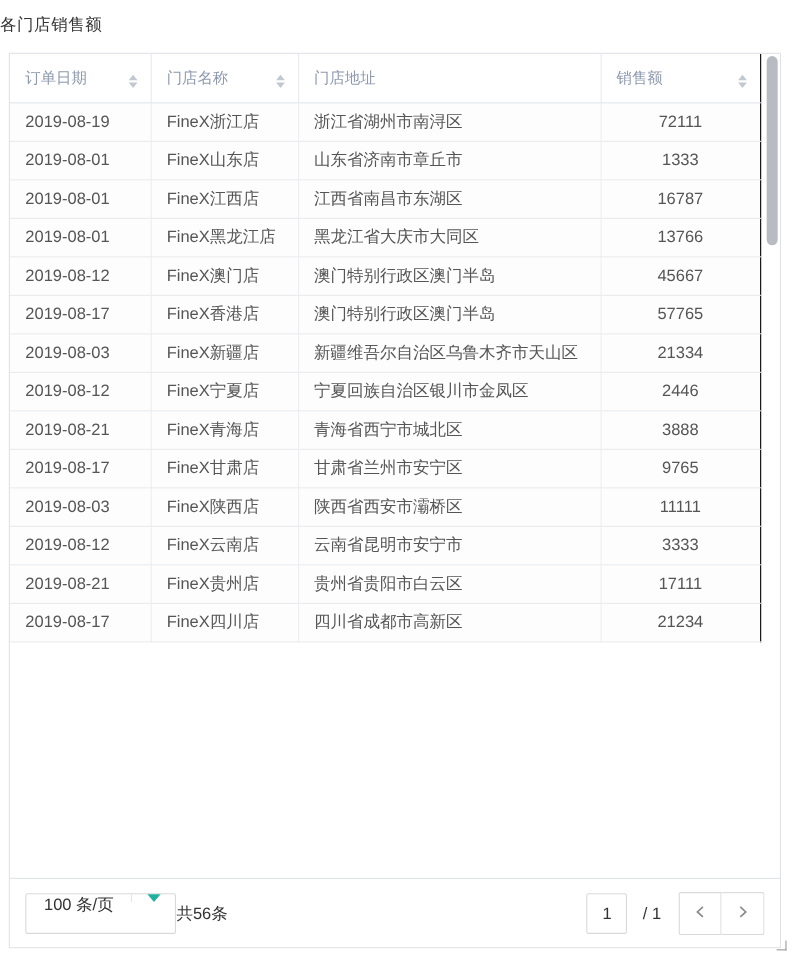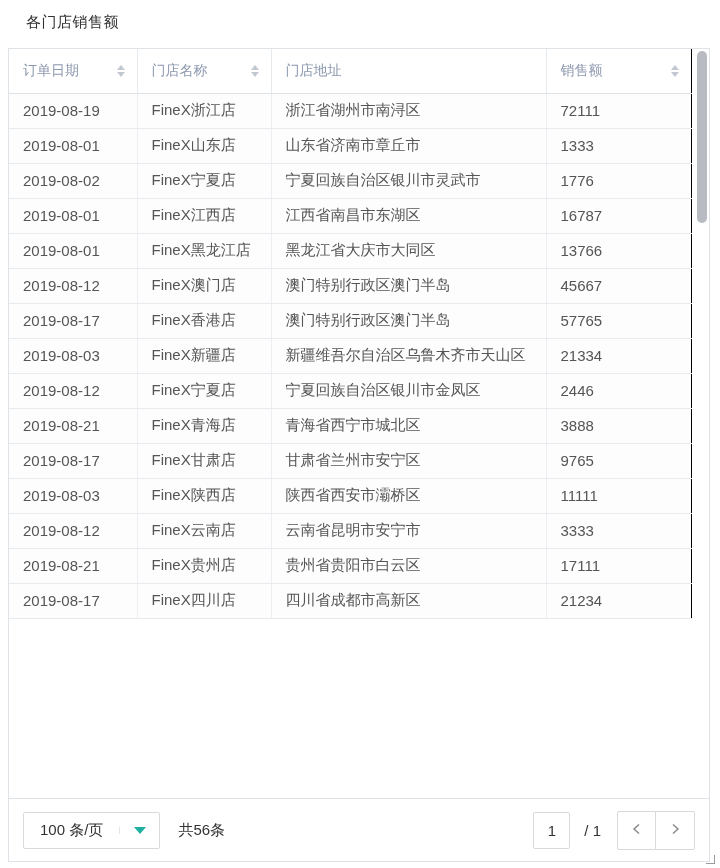--- a/index.html
+++ b/index.html
@@ -3,21 +3,21 @@
 <meta charset="utf-8">
 <style>
   * { box-sizing: border-box; margin: 0; padding: 0; }
   html, body {
     width: 720px; height: 868px;
     background: #ffffff;
     font-family: "Liberation Sans", "DejaVu Sans", sans-serif;
     overflow: hidden; position: relative;
   }
   .page-title {
-    position: absolute; left: 26px; top: 13px;
+    position: absolute; left: 0; top: 13px;
     font-size: 15px; color: #333; letter-spacing: .5px;
   }
   .widget {
     position: absolute; left: 8px; top: 48px;
     width: 702px; height: 814px;
     border: 1px solid #dfe3e8;
     background: #fff;
     display: flex; flex-direction: column;
   }
   .table-scroll-area { position: relative; flex: 1 1 auto; overflow: hidden; }
@@ -25,62 +25,62 @@
     width: 682px; table-layout: fixed; border-collapse: collapse;
   }
   col.c0 { width: 128px; } col.c1 { width: 134px; }
   col.c2 { width: 275px; } col.c3 { width: 145px; }
   thead th {
     height: 44px; font-weight: normal; font-size: 14px; color: #8d99ae;
     border-right: 1px solid #e8ebee; border-bottom: 1px solid #dfe3e8;
     padding: 0 12px 0 14px; text-align: left; vertical-align: middle;
     cursor: pointer; background: #fff;
   }
-  thead th .th-inner { display: flex; align-items: center; justify-content: space-between; }
+  thead th .th-inner { display: flex; align-items: flex-end; justify-content: space-between; }
   tbody td {
     font-size: 15px; color: #555;
     border-right: 1px solid #eceef1; border-bottom: 1px solid #e8ebee;
     padding: 0 14px; vertical-align: middle; background: #fdfdfd;
     white-space: nowrap; overflow: hidden;
   }
   tbody tr { height: 35px; }
   th:last-child, td:last-child { border-right: 1px solid #000000; }
-  td.right { text-align: left; }
+  td.right { text-align: center; }
   .sort-icon { display: inline-flex; flex-direction: column; align-items: center; gap: 2px; margin-left: 6px; }
   .sort-icon .cu { width: 0; height: 0; border-left: 4px solid transparent;
     border-right: 4px solid transparent; border-bottom: 5px solid #c2c8d1; }
   .sort-icon .cd { width: 0; height: 0; border-left: 4px solid transparent;
     border-right: 4px solid transparent; border-top: 5px solid #c2c8d1; }
   .v-scrollbar {
     position: absolute; top: 2px; right: 2px; width: 10px; height: 744px;
     background: transparent;
   }
   .v-scrollbar .thumb {
     position: absolute; top: 0; left: 0; width: 10px; height: 172px;
     background: #b8bcc2; border-radius: 6px;
   }
   .widget-footer {
     flex: 0 0 63px; border-top: 1px solid #dfe3e8; background: #fff;
     display: flex; align-items: center; padding: 0 14px;
   }
   .page-size-select {
-    display: flex; align-items: center; height: 37px;
+    display: flex; align-items: flex-start; height: 37px;
     border: 1px solid #d9d9d9; border-radius: 2px; background: #fff; cursor: pointer;
   }
   .page-size-select .ps-label {
     display: flex; align-items: center; padding: 0 16px;
     font-size: 15px; color: #333;
   }
   .page-size-select .ps-caret {
     display: flex; align-items: center; justify-content: center;
     width: 40px; border-left: 1px solid #e4e4e4;
   }
   .caret-down-teal { width: 0; height: 0; border-left: 6px solid transparent;
     border-right: 6px solid transparent; border-top: 7px solid #1fb0a0; }
-  .total-count { margin-left: 18px; font-size: 15px; color: #333; }
+  .total-count { font-size: 15px; color: #333; }
   .pager { margin-left: auto; display: flex; align-items: center; }
   .page-input {
     width: 37px; height: 37px; border: 1px solid #d9d9d9; border-radius: 2px;
     text-align: center; font-size: 15px; color: #333; outline: none;
     font-family: "Liberation Sans", "DejaVu Sans", sans-serif;
   }
   .page-total { margin: 0 16px 0 14px; font-size: 15px; color: #333; }
   .pager-buttons { display: flex; }
   .pager-btn {
     width: 39px; height: 39px; background: #fff; border: 1px solid #d9d9d9;
@@ -148,26 +148,20 @@
             <td>2019-08-19</td>
             <td>FineX浙江店</td>
             <td>浙江省湖州市南浔区</td>
             <td class="right">72111</td>
           </tr>
           <tr>
             <td>2019-08-01</td>
             <td>FineX山东店</td>
             <td>山东省济南市章丘市</td>
             <td class="right">1333</td>
-          </tr>
-          <tr>
-            <td>2019-08-02</td>
-            <td>FineX宁夏店</td>
-            <td>宁夏回族自治区银川市灵武市</td>
-            <td class="right">1776</td>
           </tr>
           <tr>
             <td>2019-08-01</td>
             <td>FineX江西店</td>
             <td>江西省南昌市东湖区</td>
             <td class="right">16787</td>
           </tr>
           <tr>
             <td>2019-08-01</td>
             <td>FineX黑龙江店</td>

